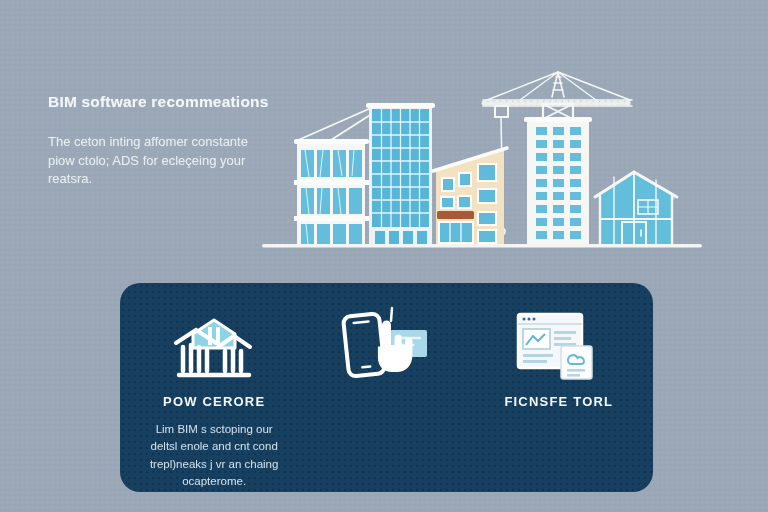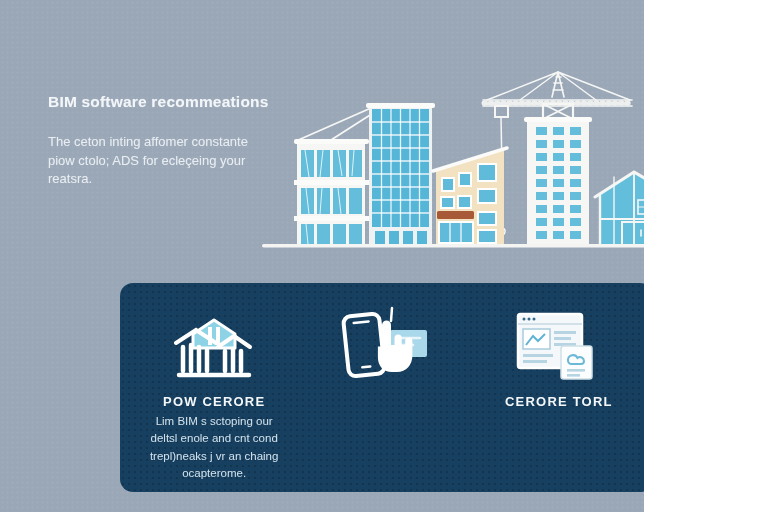--- a/index.html
+++ b/index.html
@@ -1,53 +1,53 @@
 <!DOCTYPE html>
 <html><head>
 <meta charset="utf-8">
 <style>
   html,body { margin:0; padding:0; }
   .stage {
-    position:relative; width:644px; height:512px; overflow:hidden;
+    position:relative; width:768px; height:512px; overflow:hidden;
     background:#9aa7b7;
     background-image: radial-gradient(rgba(255,255,255,0.05) 1px, transparent 1.2px);
     background-size: 5px 5px;
     font-family:"Liberation Sans", sans-serif;
   }
   
   .intro { position:absolute; left:48px; top:93px; width:238px; color:#eef2f5; }
   .intro-title {
     margin:0 0 22px 0; font-size:15.5px; font-weight:bold; letter-spacing:.2px;
     color:#f3f6f8; text-shadow:0 0 1px rgba(255,255,255,.35);
   }
   .intro-para {
     margin:11px 0 20px 0; font-size:13px; line-height:1.43; color:#e7edf1;
     white-space:pre-line; text-shadow:0 0 1px rgba(255,255,255,.25);
   }
   
   .skyline { position:absolute; left:0; top:0; pointer-events:none; }
   
   .panel {
     position:absolute; left:120px; top:283px; width:533px; height:209px;
-    border-radius:13px; background-color:#174060;
+    border-radius:20px; background-color:#174060;
     background-image: radial-gradient(rgba(6,24,42,0.30) 1px, transparent 1.3px);
     background-size:6px 6px;
   }
   .cols {
     display:grid; grid-template-columns:1fr 1fr 1fr; height:100%;
     padding:12px 8px; box-sizing:border-box;
   }
   .col { display:flex; flex-direction:column; align-items:center; text-align:center; }
   .icon-wrap { height:82px; display:flex; align-items:flex-end; justify-content:center; margin-top:6px; }
   .col-title {
     margin-top:11px; font-size:13px; font-weight:bold; letter-spacing:1.2px;
     color:#f3f7fa;
   }
   .col-body {
-    margin-top:4px; font-size:11.5px; line-height:1.5; color:#d3e2ec;
+    margin-top:12px; font-size:11.5px; line-height:1.5; color:#d3e2ec;
     white-space:pre-line;
   }
 </style>
 </head>
 <body>
 
 <div class="stage">
 
   <div class="intro">
     <h1 class="intro-title">BIM software recommeations</h1>
@@ -281,18 +281,18 @@
               <rect x="8" y="49" width="24" height="3"></rect>
             </g>
             <rect x="46" y="35" width="31" height="33" rx="2.5" fill="#fbfdfe" stroke="#cfdfe8" stroke-width="1.5"></rect>
             <path d="M53,49 a5,5 0 0 1 9.5,-2 a4,4 0 0 1 6.5,3 a3,3 0 0 1 -3,3 h-10 a3.5,3.5 0 0 1 -3,-4 z" fill="none" stroke="#6db8d6" stroke-width="2"></path>
             <g fill="#b7d4e2">
               <rect x="52" y="58" width="18" height="2.6"></rect>
               <rect x="52" y="63" width="13" height="2.6"></rect>
             </g>
           </svg>
         </div>
-        <div class="col-title">CERORE TORL</div>
+        <div class="col-title">FICNSFE TORL</div>
       </div>
 
     </div>
   </div>
 </div>
 
 </body></html>

